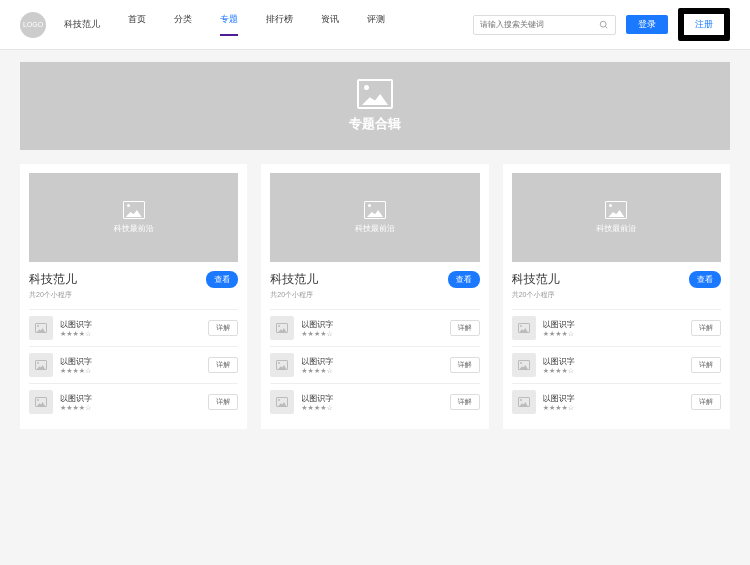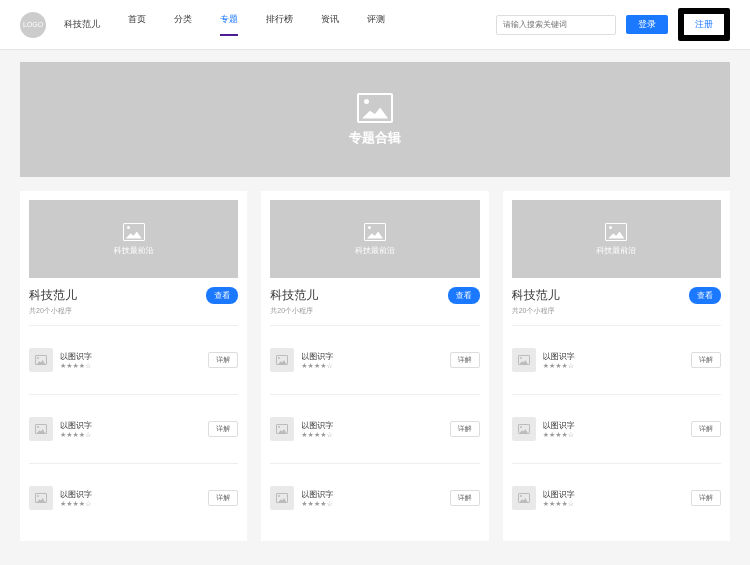--- a/index.html
+++ b/index.html
@@ -4,43 +4,43 @@
   <style>
     * { margin: 0; padding: 0; box-sizing: border-box; font-family: -apple-system, "Microsoft YaHei", sans-serif; }
     body { background: #f5f5f5; }
     .header { background: #fff; border-bottom: 1px solid #e5e5e5; padding: 8px 20px; display: flex; align-items: center; gap: 18px; font-size: 9px; }
     .logo { width: 26px; height: 26px; border-radius: 50%; background: #ccc; color: #fff; display: flex; align-items: center; justify-content: center; font-size: 7px; }
     .site-name { color: #333; font-size: 9px; }
     .nav { display: flex; gap: 28px; margin-left: 10px; }
     .nav-item { color: #333; font-size: 9px; cursor: pointer; padding-bottom: 8px; }
     .nav-item.active { color: #1b79ff; border-bottom: 2px solid #4c1d95; }
     .header-right { margin-left: auto; display: flex; align-items: center; gap: 10px; }
-    .search { display: flex; align-items: center; border: 1px solid #ddd; border-radius: 2px; padding: 4px 6px; width: 120px; }
+    .search { display: flex; align-items: center; border: 1px solid #ddd; border-radius: 2px; padding: 4px 6px; width: 143px; }
     .search input { border: none; outline: none; flex: 1; font-size: 8px; color: #999; background: transparent; }
     .search-icon { width: 10px; height: 10px; }
     .btn-login { background: #1b79ff; color: #fff; padding: 3px 12px; border-radius: 2px; font-size: 9px; cursor: pointer; }
     .btn-register { border: 6px solid #000000; color: #1b79ff; padding: 4px 11px; border-radius: 2px; font-size: 9px; cursor: pointer; }
     .page { padding: 12px 20px; }
-    .hero { background: #cbcbcb; height: 115px; display: flex; flex-direction: column; align-items: center; justify-content: center; gap: 6px; margin-bottom: 14px; }
+    .hero { background: #cbcbcb; height: 88px; display: flex; flex-direction: column; align-items: center; justify-content: center; gap: 6px; margin-bottom: 14px; }
     .hero-title { color: #fff; font-size: 13px; font-weight: bold; }
     .img-icon { width: 36px; height: 30px; border: 2px solid #fff; border-radius: 2px; position: relative; }
     .img-icon::before { content: ""; position: absolute; top: 4px; left: 5px; width: 5px; height: 5px; border-radius: 50%; background: #fff; }
     .img-icon::after { content: ""; position: absolute; bottom: 2px; left: 3px; right: 3px; height: 11px; background: #fff; clip-path: polygon(0 100%, 30% 30%, 50% 60%, 70% 0, 100% 100%); }
     .cards { display: flex; gap: 14px; }
     .card { flex: 1; background: #fff; padding: 9px; }
-    .card-img { background: #cbcbcb; height: 78px; display: flex; flex-direction: column; align-items: center; justify-content: center; gap: 4px; }
+    .card-img { background: #cbcbcb; height: 89px; display: flex; flex-direction: column; align-items: center; justify-content: center; gap: 4px; }
     .card-img-title { color: #fff; font-size: 8px; }
     .card-img .sm-icon { width: 22px; height: 18px; border: 1.5px solid #fff; border-radius: 1px; position: relative; }
     .card-img .sm-icon::before { content: ""; position: absolute; top: 2px; left: 3px; width: 3px; height: 3px; border-radius: 50%; background: #fff; }
     .card-img .sm-icon::after { content: ""; position: absolute; bottom: 1px; left: 2px; right: 2px; height: 7px; background: #fff; clip-path: polygon(0 100%, 30% 30%, 50% 60%, 70% 0, 100% 100%); }
     .card-head { display: flex; justify-content: space-between; align-items: flex-start; margin-top: 9px; margin-bottom: 9px; }
     .card-title { font-size: 12px; color: #333; font-weight: 500; }
     .card-sub { font-size: 7px; color: #999; margin-top: 2px; }
     .btn-view { background: #1b79ff; color: #fff; padding: 3px 8px; border-radius: 8px; font-size: 8px; cursor: pointer; }
-    .row { display: flex; align-items: center; gap: 7px; border-top: 1px solid #eee; padding: 22px 0; }
+    .row { display: flex; align-items: center; gap: 7px; border-top: 1px solid #eee; padding: 6px 0; }
     .row-thumb { width: 24px; height: 24px; background: #e9e9e9; border-radius: 2px; display: flex; align-items: center; justify-content: center; }
     .row-thumb .tiny { width: 12px; height: 10px; border: 1px solid #bbb; border-radius: 1px; position: relative; }
     .row-thumb .tiny::before { content: ""; position: absolute; top: 1px; left: 1px; width: 2px; height: 2px; border-radius: 50%; background: #bbb; }
     .row-thumb .tiny::after { content: ""; position: absolute; bottom: 0; left: 1px; right: 1px; height: 4px; background: #bbb; clip-path: polygon(0 100%, 30% 30%, 50% 60%, 70% 0, 100% 100%); }
     .row-body { flex: 1; }
     .row-title { font-size: 8px; color: #333; }
     .stars { font-size: 7px; color: #999; letter-spacing: 0; }
     .btn-detail { border: 1px solid #ddd; color: #666; padding: 2px 7px; border-radius: 2px; font-size: 7px; cursor: pointer; }
   </style>
 </head>

